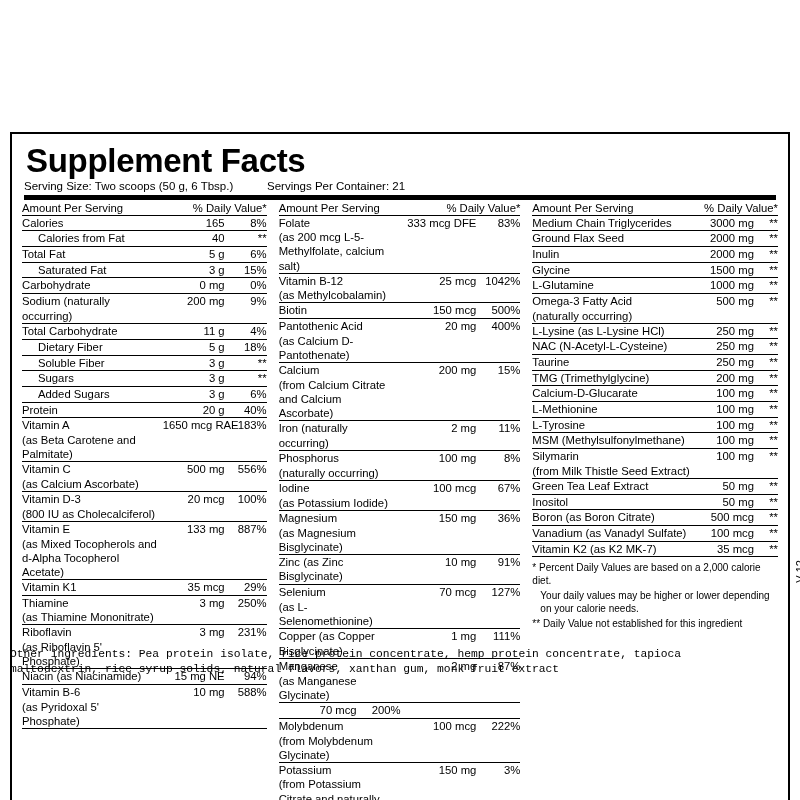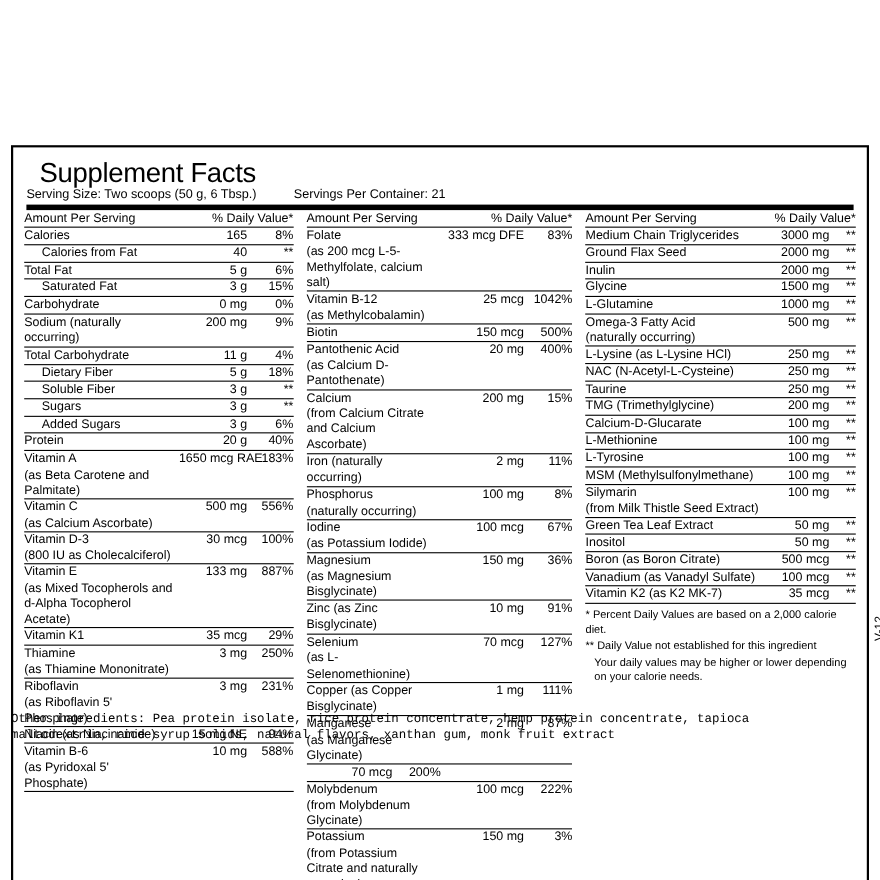--- a/index.html
+++ b/index.html
@@ -19,25 +19,25 @@
     position: absolute;
     left: 10px;
     top: 132px;
     width: 780px;
     border: 2px solid #000;
     box-sizing: border-box;
     background: #fff;
     padding: 8px 10px 6px 10px;
   }
   #title {
-    font-size: 25px;
-    font-weight: normal;
+    font-size: 33px;
+    font-weight: bold;
     letter-spacing: -0.3px;
     line-height: 1.05;
-    margin: 2px 0 1px 14px;
+    margin: 2px 0 1px 4px;
   }
   .serving-row {
     display: flex;
     font-size: 11.5px;
     margin: 0 0 3px 2px;
   }
   .serving-size { width: 243px; }
   .rule-thick {
     border-bottom: 5px solid #000;
     margin: 0 2px 0 2px;
@@ -202,21 +202,21 @@
             <div class="amt">1650 mcg RAE</div>
             <div class="dv">183%</div>
           </div>
           <div class="row">
             <div class="name">Vitamin C<div class="sub">(as Calcium Ascorbate)</div></div>
             <div class="amt">500 mg</div>
             <div class="dv">556%</div>
           </div>
           <div class="row">
             <div class="name">Vitamin D-3<div class="sub">(800 IU as Cholecalciferol)</div></div>
-            <div class="amt">30 mcg</div>
+            <div class="amt">20 mcg</div>
             <div class="dv">100%</div>
           </div>
           <div class="row">
             <div class="name">Vitamin E<div class="sub">(as Mixed Tocopherols and d-Alpha Tocopherol Acetate)</div></div>
             <div class="amt">133 mg</div>
             <div class="dv">887%</div>
           </div>
           <div class="row">
             <div class="name">Vitamin K1</div>
             <div class="amt">35 mcg</div>
@@ -433,21 +433,21 @@
             <div class="dv">**</div>
           </div>
           <div class="row">
             <div class="name">Vitamin K2 (as K2 MK-7)</div>
             <div class="amt">35 mcg</div>
             <div class="dv">**</div>
           </div>
         </div>
       <div class="footnotes" id="footnotes">
           <div class="fn">* Percent Daily Values are based on a 2,000 calorie diet.</div>
+          <div class="fn fn-indent">Your daily values may be higher or lower depending on your calorie needs.</div>
           <div class="fn">** Daily Value not established for this ingredient</div>
-          <div class="fn fn-indent">Your daily values may be higher or lower depending on your calorie needs.</div>
         </div>
     </div>
   </div>
 </div>
 
 <div id="other">Other ingredients: Pea protein isolate, rice protein concentrate, hemp protein concentrate, tapioca maltodextrin, rice syrup solids, natural flavors, xanthan gum, monk fruit extract</div>
 <div id="sidecode">V-12</div>
 
 </body></html>

